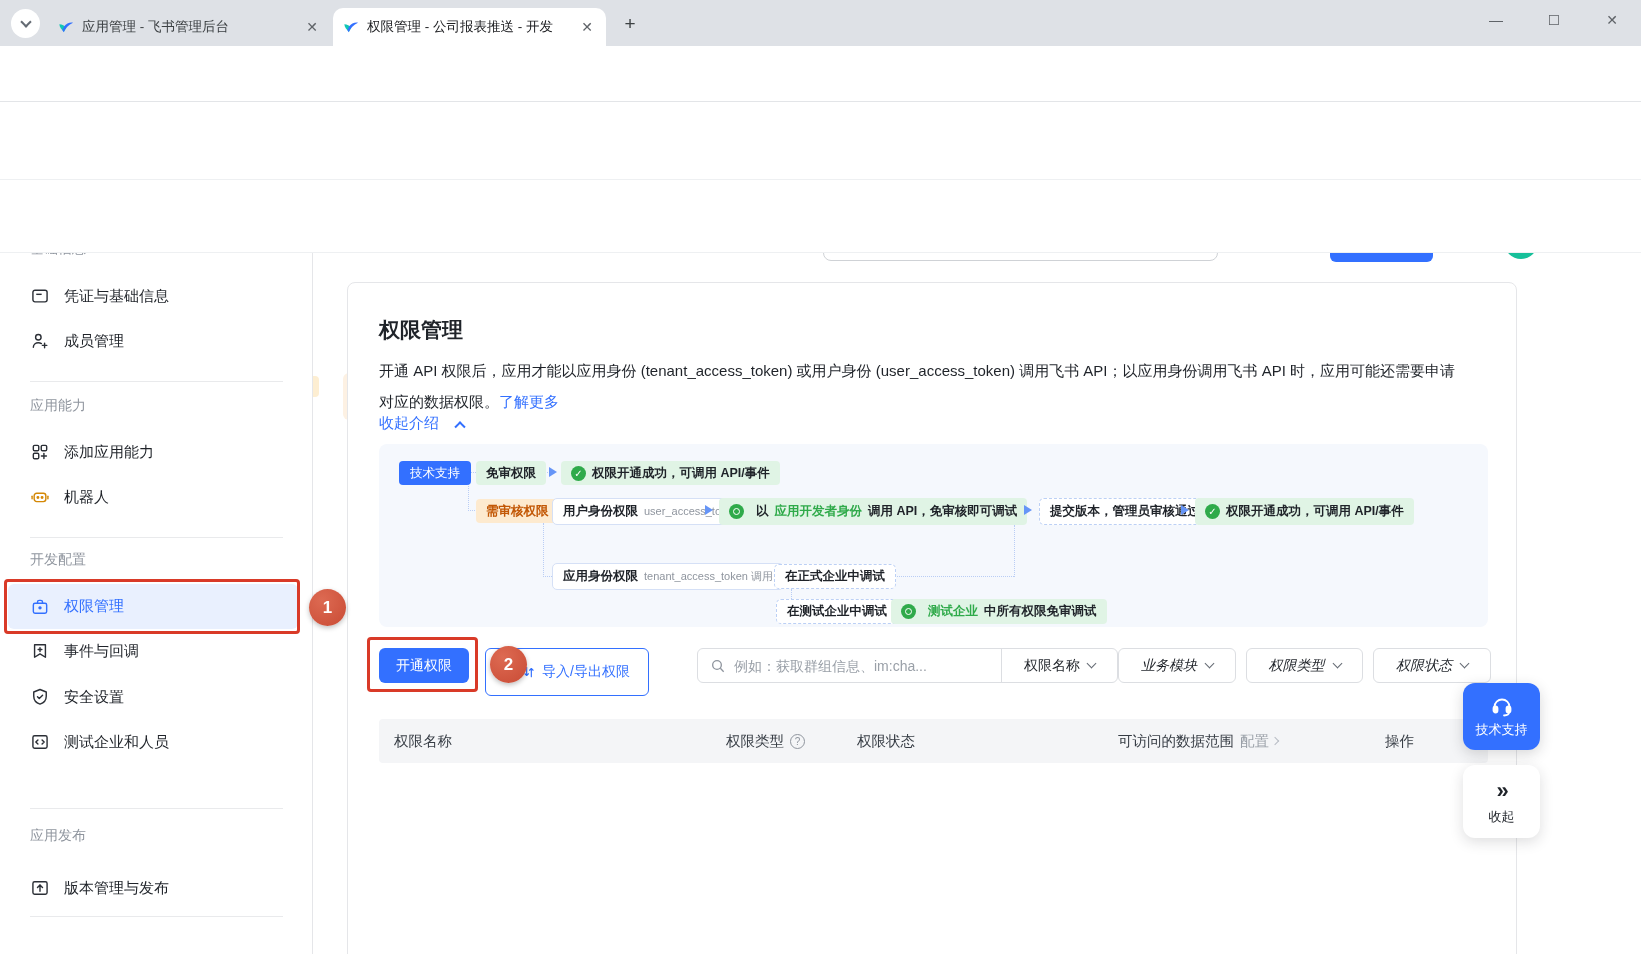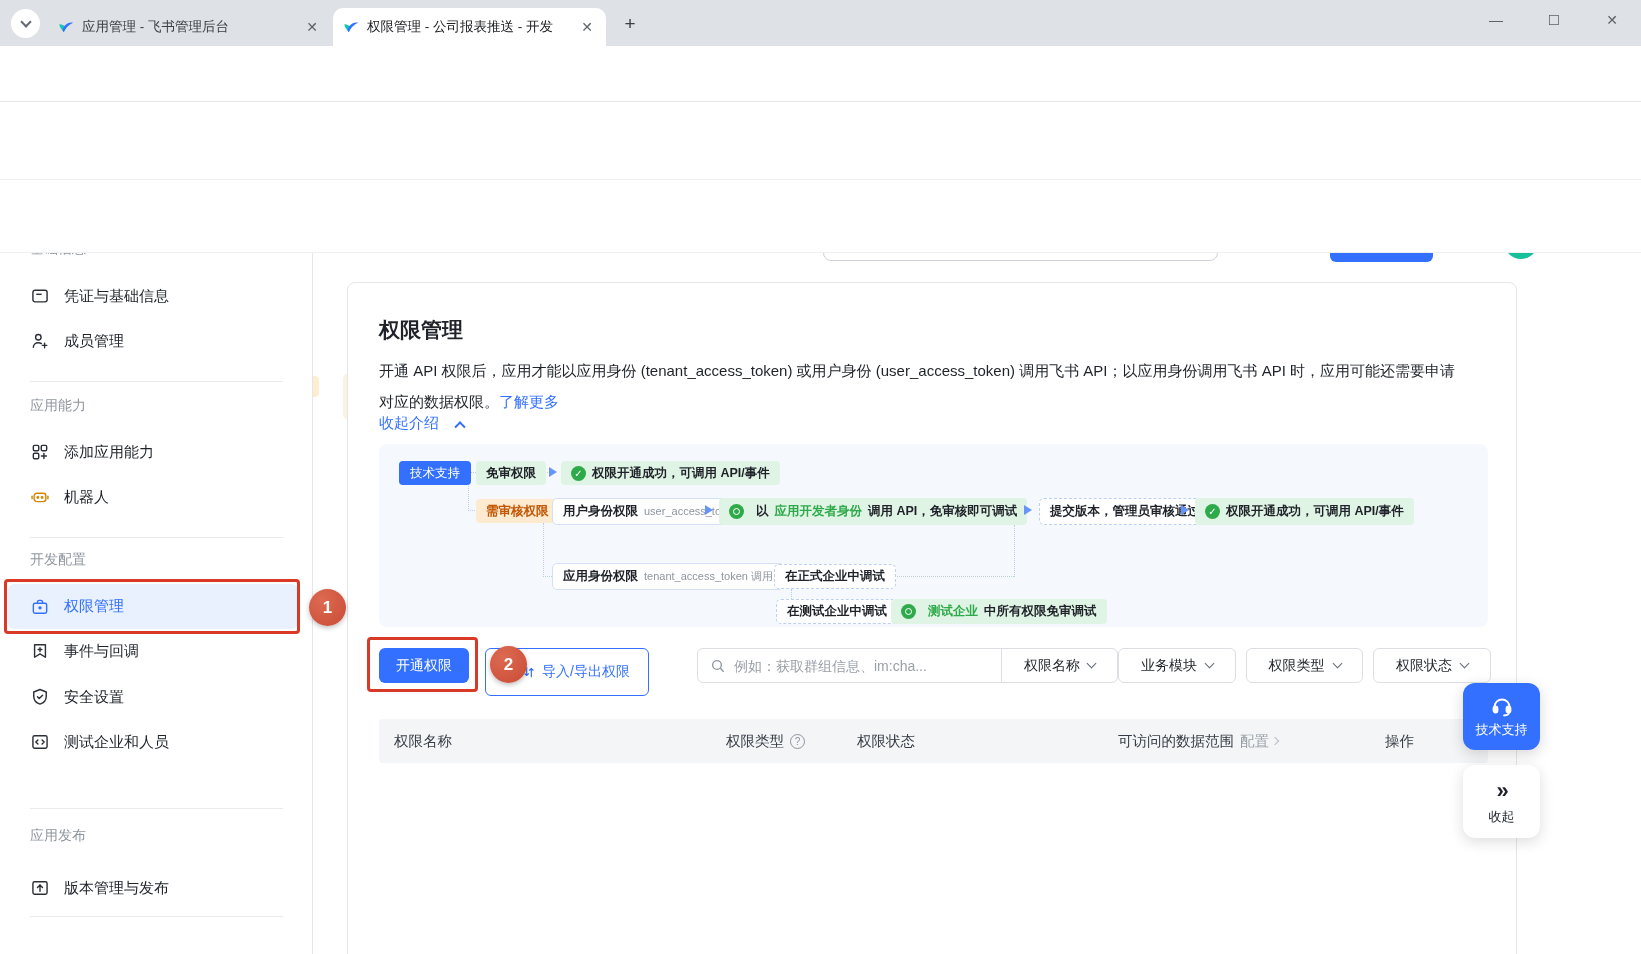--- a/index.html
+++ b/index.html
@@ -93,21 +93,21 @@
   .gdbg::after { content:""; position:absolute; inset:4px; border:1.5px solid #fff; border-radius:50%; }
   .hl-green { color:#2faa4a; }
 
   
   .btn-primary { position:absolute; left:31px; top:365px; width:90px; height:35px; background:#3370ff; color:#fff; font-size:14px; border:0; border-radius:6px; font-family:inherit; }
   .btn-outline { position:absolute; left:137px; top:365px; width:164px; height:48px; background:#fff; color:#3370ff; font-size:14px; border:1px solid #3370ff; border-radius:6px; font-family:inherit; display:flex; align-items:center; justify-content:flex-end; padding-right:18px; gap:6px; }
   .perm-search { position:absolute; left:339px; top:365px; width:421px; height:35px; border:1px solid #dcdee2; border-radius:6px; display:flex; align-items:center;margin-left:10px; }
   .perm-search input { border:0; outline:0; flex:1; font-size:14px; margin-left:8px; font-family:inherit; color:#1f2329; min-width:0; }
   .perm-search input::placeholder { color:#9aa0a8; }
   .ps-filter { width:116px; height:100%; border-left:1px solid #dcdee2; display:flex; align-items:center; justify-content:center; gap:8px; font-size:14px; flex:none; cursor:pointer; }
-  .filter-box { position:absolute; top:365px; height:35px; border:1px solid #dcdee2; border-radius:6px; background:#fff; display:flex; align-items:center; justify-content:center; gap:9px; font-size:14px; cursor:pointer; }
+  .filter-box { position:absolute; top:365px; height:35px; border:1px solid #dcdee2; border-radius:6px; background:#fff; display:flex; align-items:center; justify-content:center; gap:9px; font-size:14px; cursor:pointer;font-style:italic; }
   .chev-sm { width:7px; height:7px; border-right:1.5px solid #646a73; border-bottom:1.5px solid #646a73; transform:rotate(45deg); margin-top:-4px; }
 
   
   .tbl-head { position:absolute; left:31px; top:436px; width:1109px; height:44px; background:#f4f5f7; border-radius:4px; font-size:14.5px; color:#363c44; }
   .th { position:absolute; top:0; height:44px; display:flex; align-items:center; gap:6px; }
   .help-ico { width:15px; height:15px; border:1px solid #8f959e; border-radius:50%; color:#8f959e; font-size:10px; display:flex; align-items:center; justify-content:center; }
   .cfg { color:#9aa0a8; display:flex; align-items:center; gap:3px; cursor:pointer; }
   .chev-r { width:6px; height:6px; border-right:1.5px solid #b7bcc4; border-top:1.5px solid #b7bcc4; transform:rotate(45deg); }
 
   

